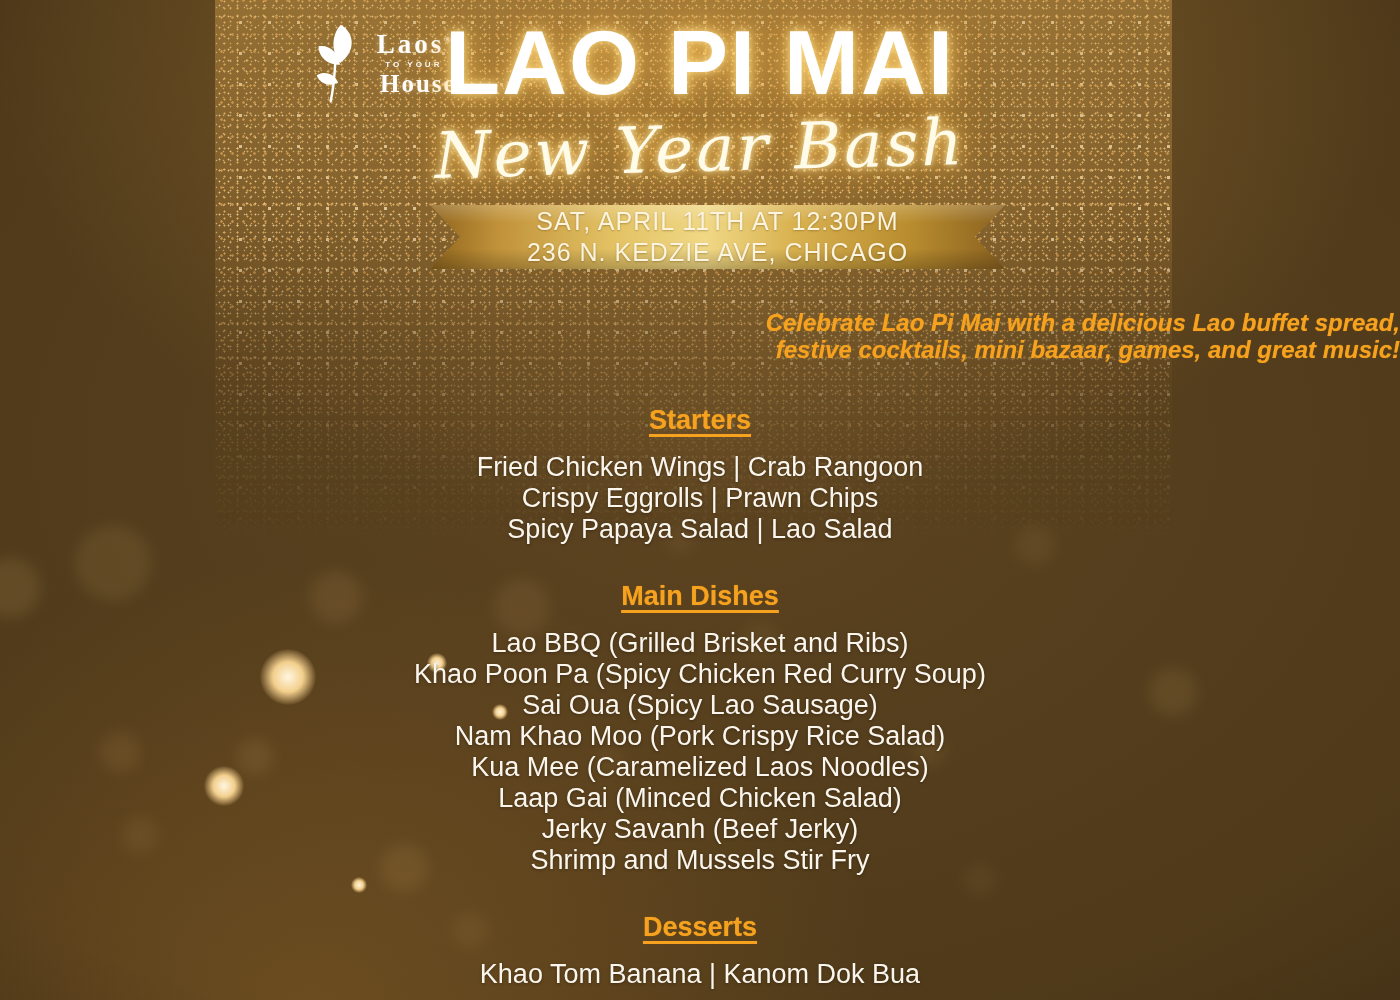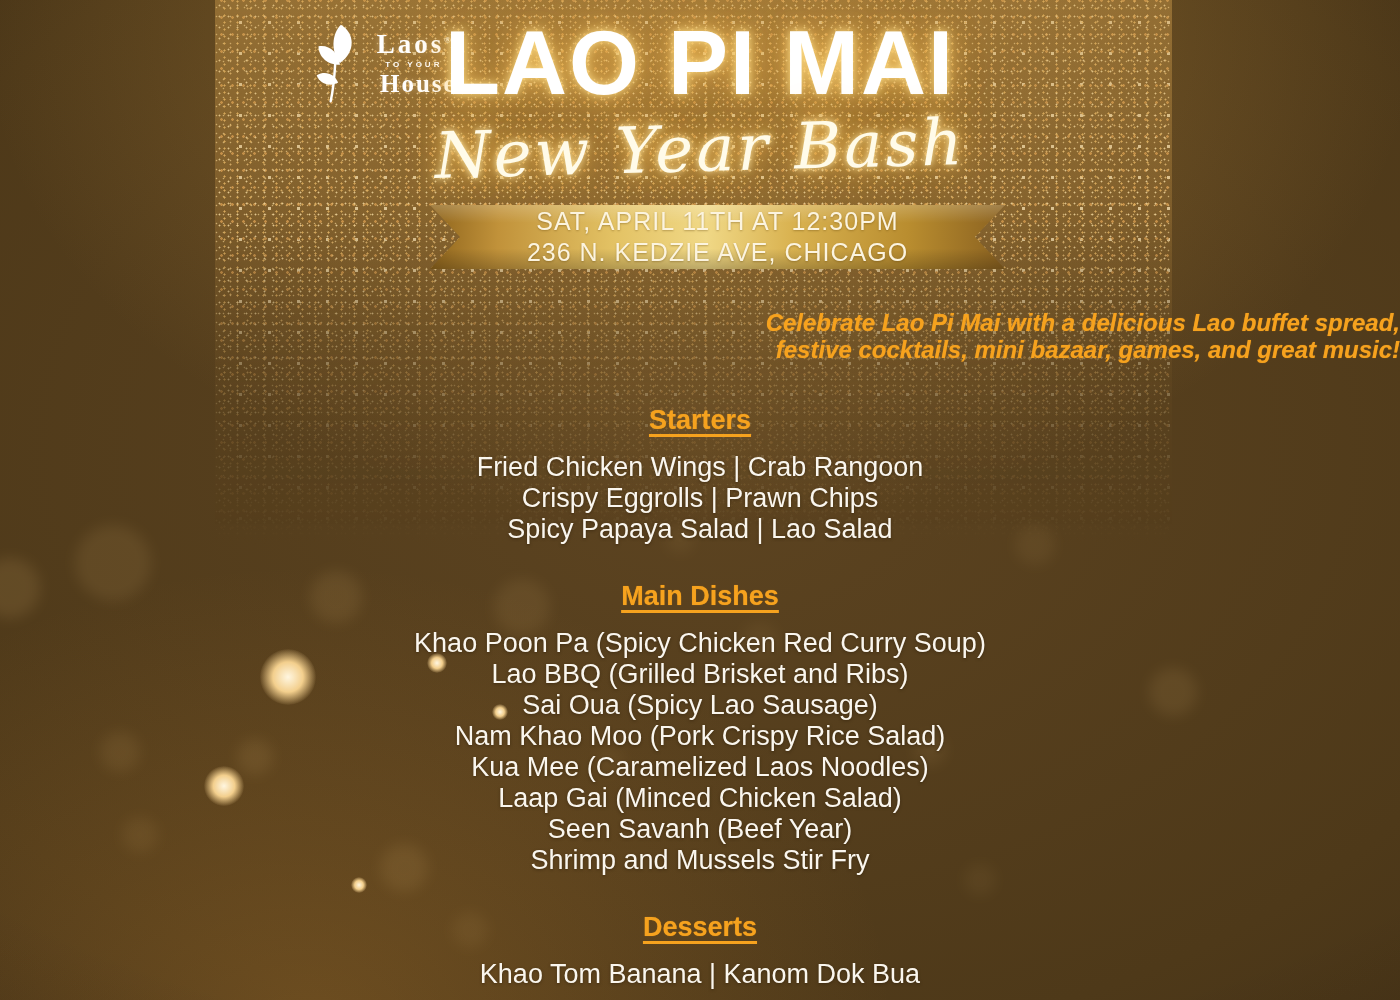--- a/index.html
+++ b/index.html
@@ -151,27 +151,27 @@
 
     <section class="menu-section">
       <h2 class="menu-heading">Starters</h2>
       <div class="menu-item">Fried Chicken Wings | Crab Rangoon</div>
       <div class="menu-item">Crispy Eggrolls | Prawn Chips</div>
       <div class="menu-item">Spicy Papaya Salad | Lao Salad</div>
     </section>
 
     <section class="menu-section">
       <h2 class="menu-heading">Main Dishes</h2>
+      <div class="menu-item">Lao BBQ (Grilled Brisket and Ribs)</div>
       <div class="menu-item">Khao Poon Pa (Spicy Chicken Red Curry Soup)</div>
-      <div class="menu-item">Lao BBQ (Grilled Brisket and Ribs)</div>
       <div class="menu-item">Sai Oua (Spicy Lao Sausage)</div>
       <div class="menu-item">Nam Khao Moo (Pork Crispy Rice Salad)</div>
       <div class="menu-item">Kua Mee (Caramelized Laos Noodles)</div>
       <div class="menu-item">Laap Gai (Minced Chicken Salad)</div>
-      <div class="menu-item">Seen Savanh (Beef Year)</div>
+      <div class="menu-item">Jerky Savanh (Beef Jerky)</div>
       <div class="menu-item">Shrimp and Mussels Stir Fry</div>
     </section>
 
     <section class="menu-section">
       <h2 class="menu-heading">Desserts</h2>
       <div class="menu-item">Khao Tom Banana | Kanom Dok Bua</div>
     </section>
 
   </main>
 </div>

